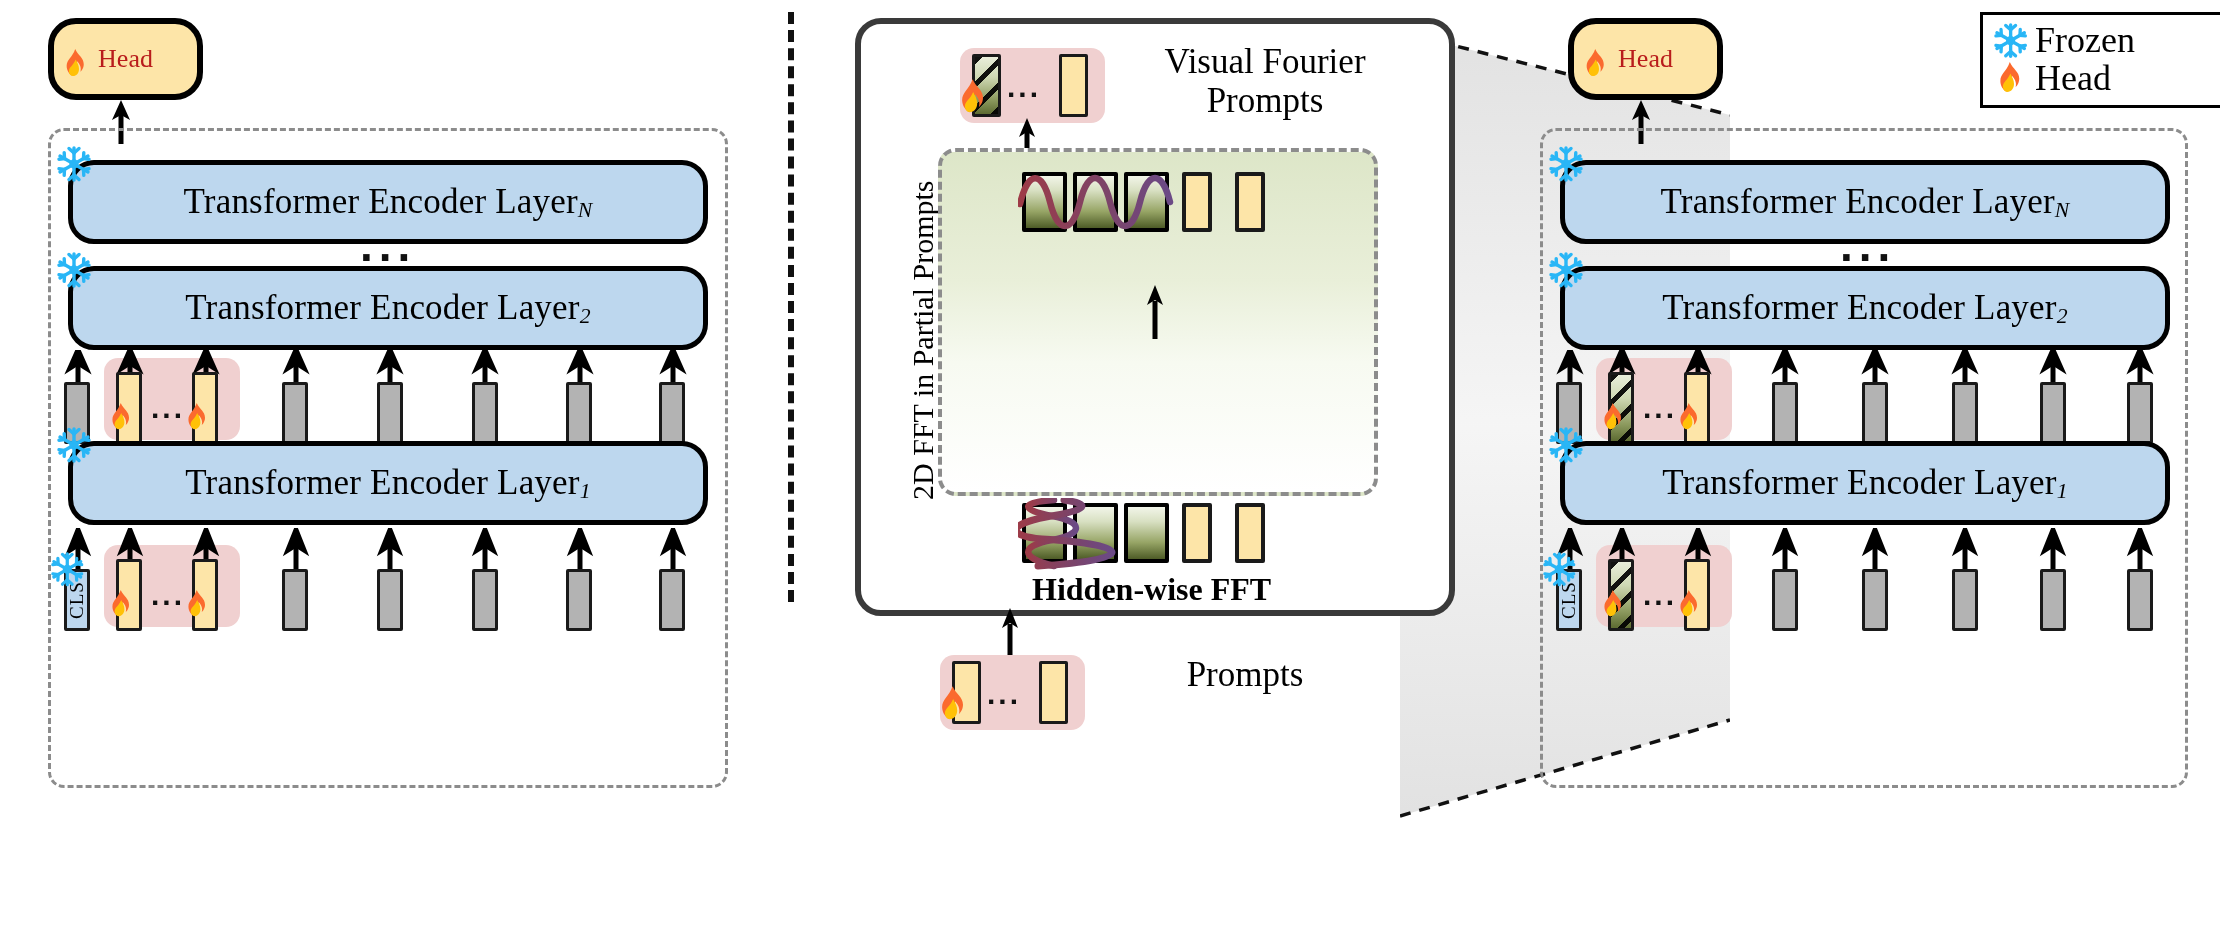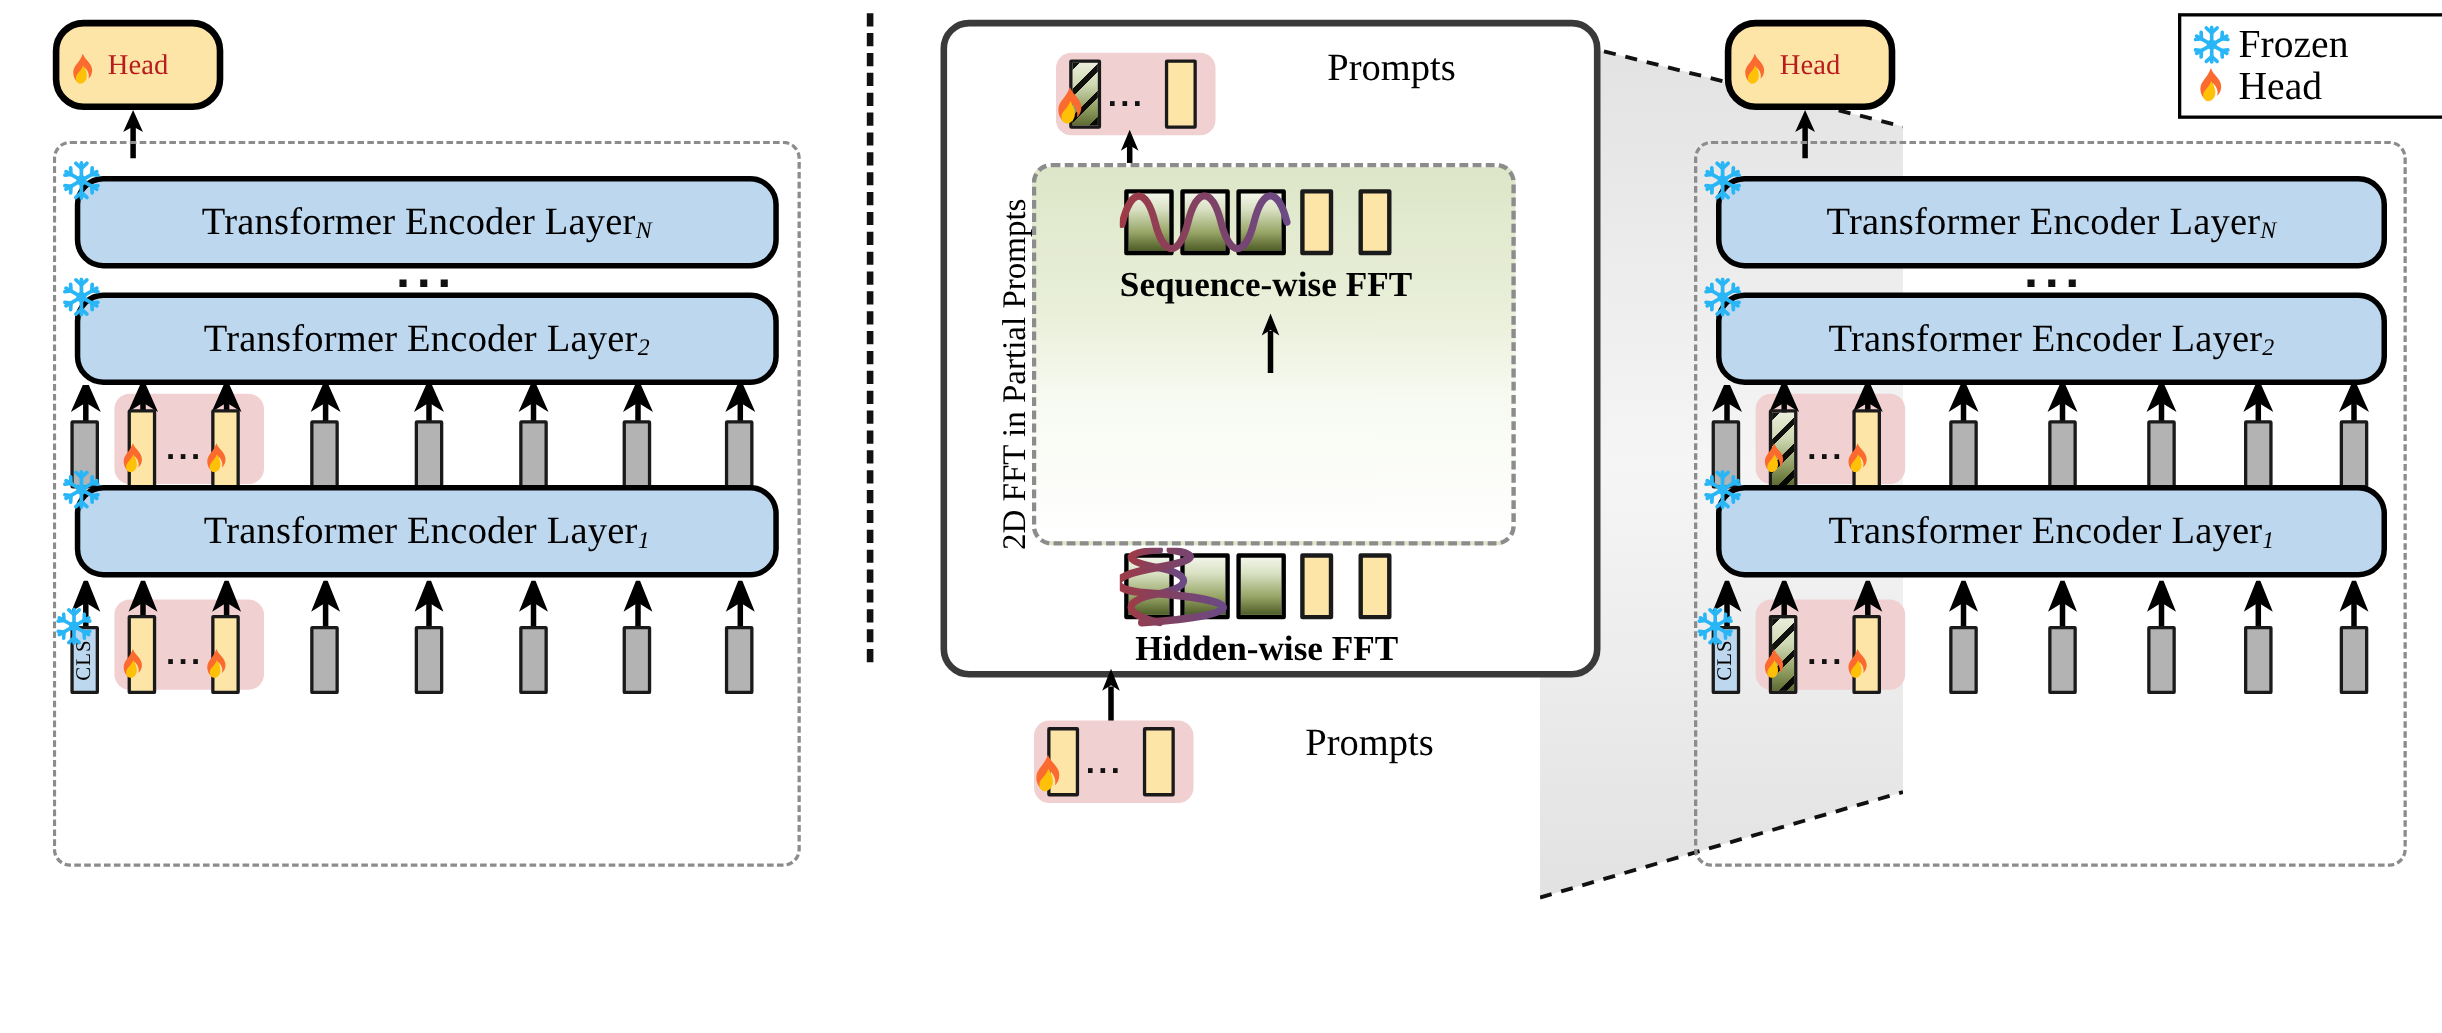--- a/index.html
+++ b/index.html
@@ -345,39 +345,39 @@
 
   <div class="prompt-group" style="left:960px; top:48px; width:145px; height:75px;"></div>
   <div class="token hatch" style="left:972px; top:54px; width:29px; height:63px;"></div>
   <div class="ellipsis-dots" style="left:1007px; top:72px;">...</div>
   <div class="token yellow" style="left:1059px; top:54px; width:29px; height:63px;"></div>
   <svg class="abs" style="left:954px; top:78px; width:40px; height:40px;">
       <use href="#sym-flame" transform="scale(1.16)"></use>
     </svg>
 
   <div class="sidetext" style="left:1130px; top:42px; width:270px;">
+    <div>Visual Fourier</div>
     <div>Prompts</div>
   </div>
 
   <svg class="abs" style="left:1015px; top:118px; width:24px; height:42px;">
     <line x1="12" y1="42" x2="12" y2="14" stroke="#000" stroke-width="5"></line>
     <path d="M12,0 L20,19 L12,14 L4,19 Z" fill="#000"></path>
   </svg>
 
   <div class="fftbox" style="left:938px; top:148px; width:440px; height:348px;"></div>
 
   <div class="token greengrad" style="left:1022px; top:172px; width:45px; height:60px;"></div>
   <div class="token greengrad" style="left:1073px; top:172px; width:45px; height:60px;"></div>
   <div class="token greengrad" style="left:1124px; top:172px; width:45px; height:60px;"></div>
   <div class="token yellow" style="left:1182px; top:172px; width:30px; height:60px; border-width:4px;"></div>
   <div class="token yellow" style="left:1235px; top:172px; width:30px; height:60px; border-width:4px;"></div>
   <svg class="abs" style="left:1018px; top:168px; width:160px; height:70px;">
     <path d="M2,36 C10,2 24,2 32,34 C40,66 54,66 62,34 C70,2 84,2 92,34 C100,66 114,66 122,34 C130,2 144,2 152,34" stroke="url(#wavegrad)" stroke-width="6.5" fill="none" stroke-linecap="round"></path>
   </svg>
-  <div class="fft-label" style="left:1018px; top:240px;">Sequence-wise FFT</div>
 
   <svg class="abs" style="left:1143px; top:285px; width:24px; height:54px;">
     <line x1="12" y1="54" x2="12" y2="16" stroke="#000" stroke-width="5"></line>
     <path d="M12,0 L20,20 L12,15 L4,20 Z" fill="#000"></path>
   </svg>
 
   <div class="token greengrad" style="left:1022px; top:503px; width:45px; height:60px;"></div>
   <div class="token greengrad" style="left:1073px; top:503px; width:45px; height:60px;"></div>
   <div class="token greengrad" style="left:1124px; top:503px; width:45px; height:60px;"></div>
   <div class="token yellow" style="left:1182px; top:503px; width:30px; height:60px; border-width:4px;"></div>

